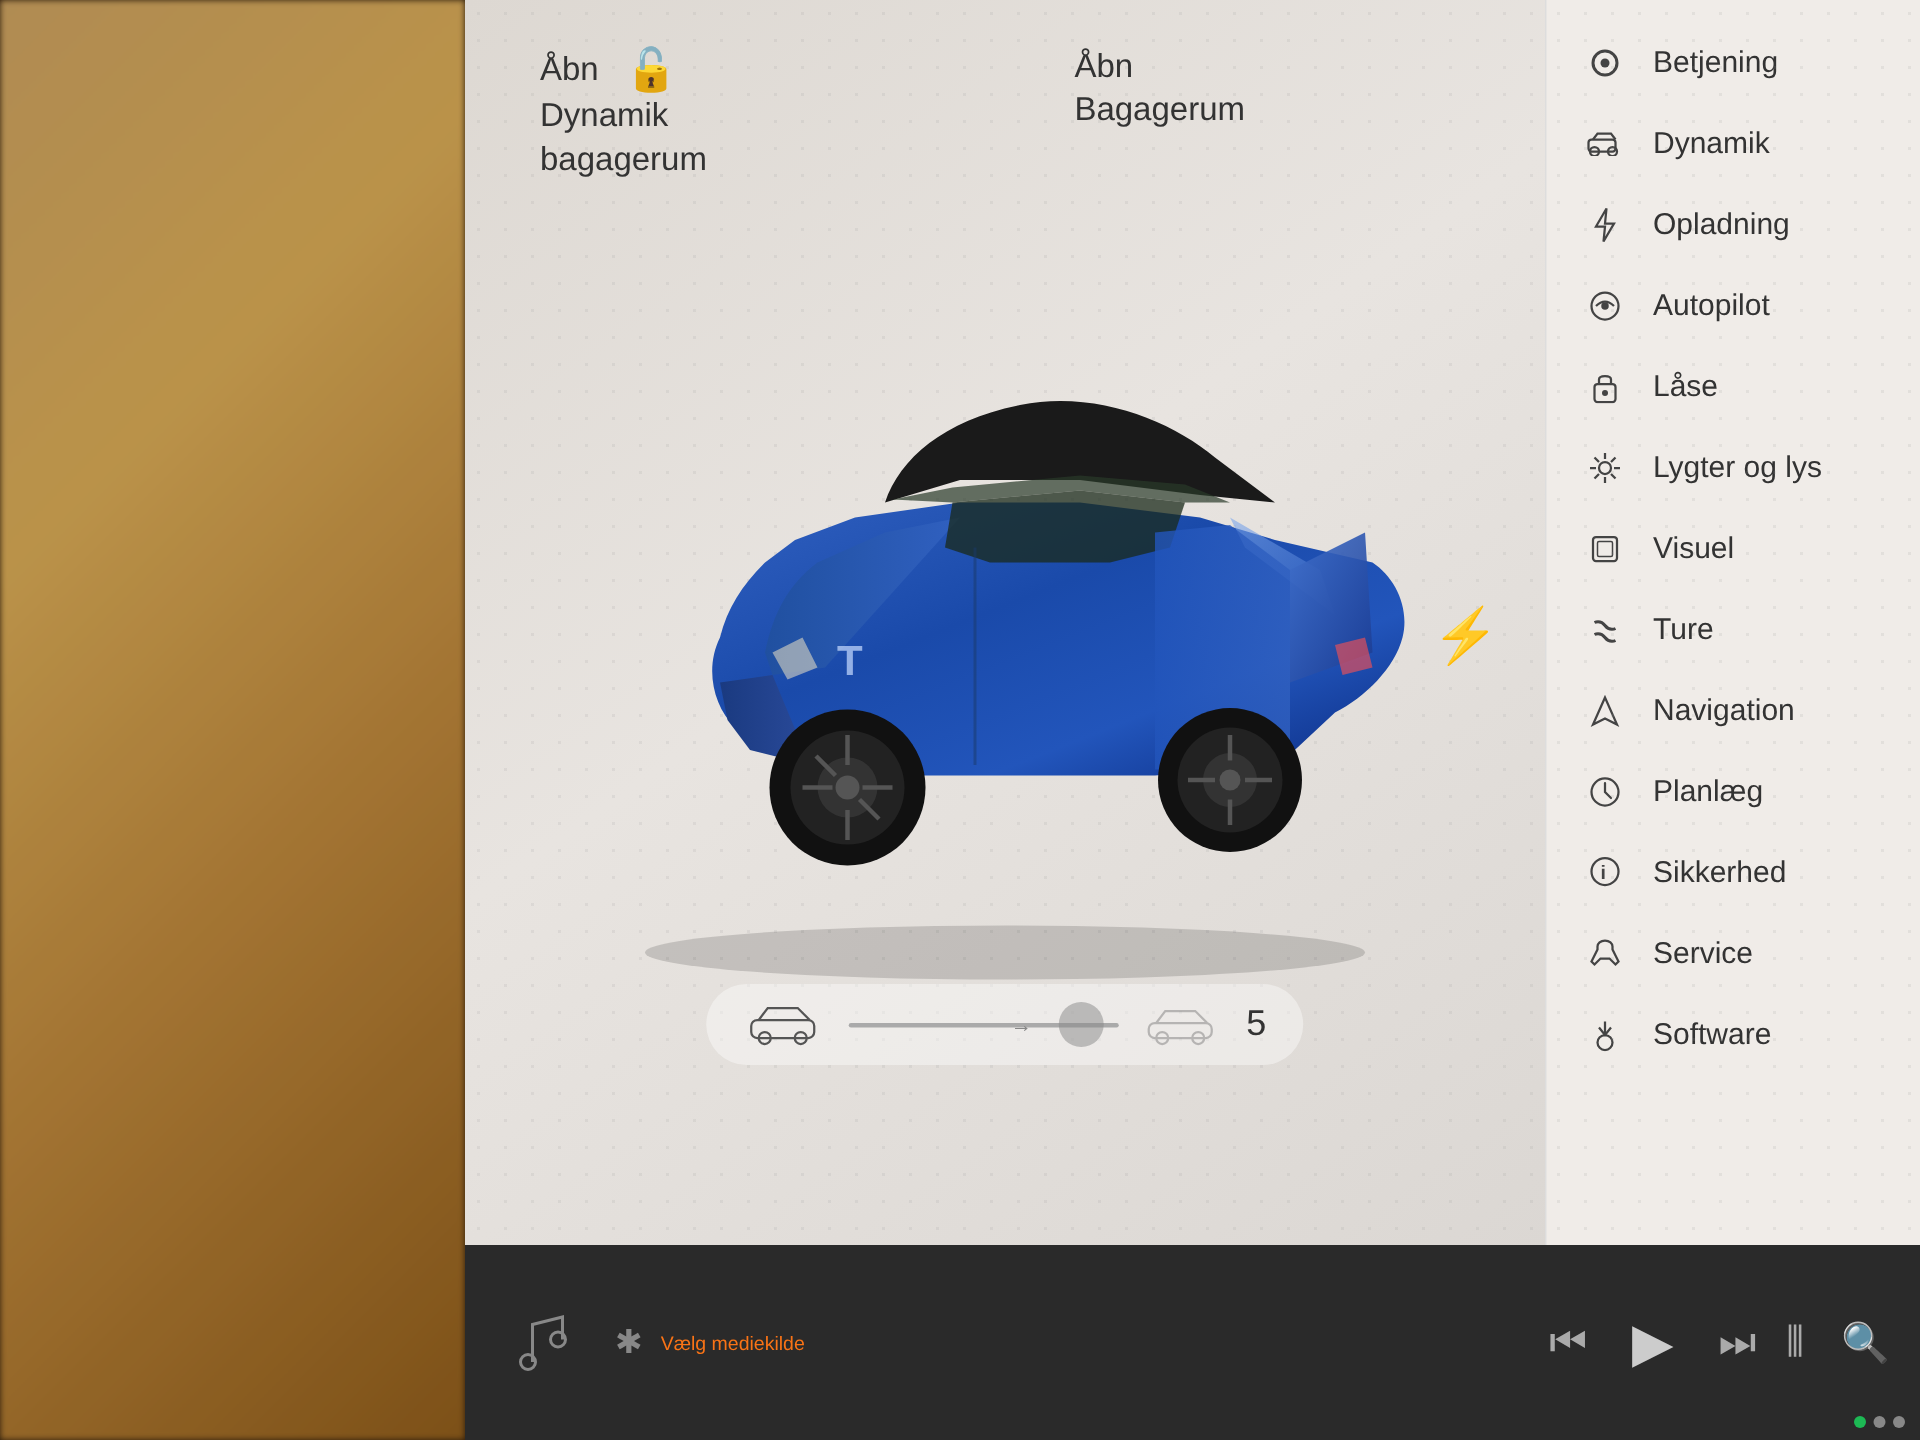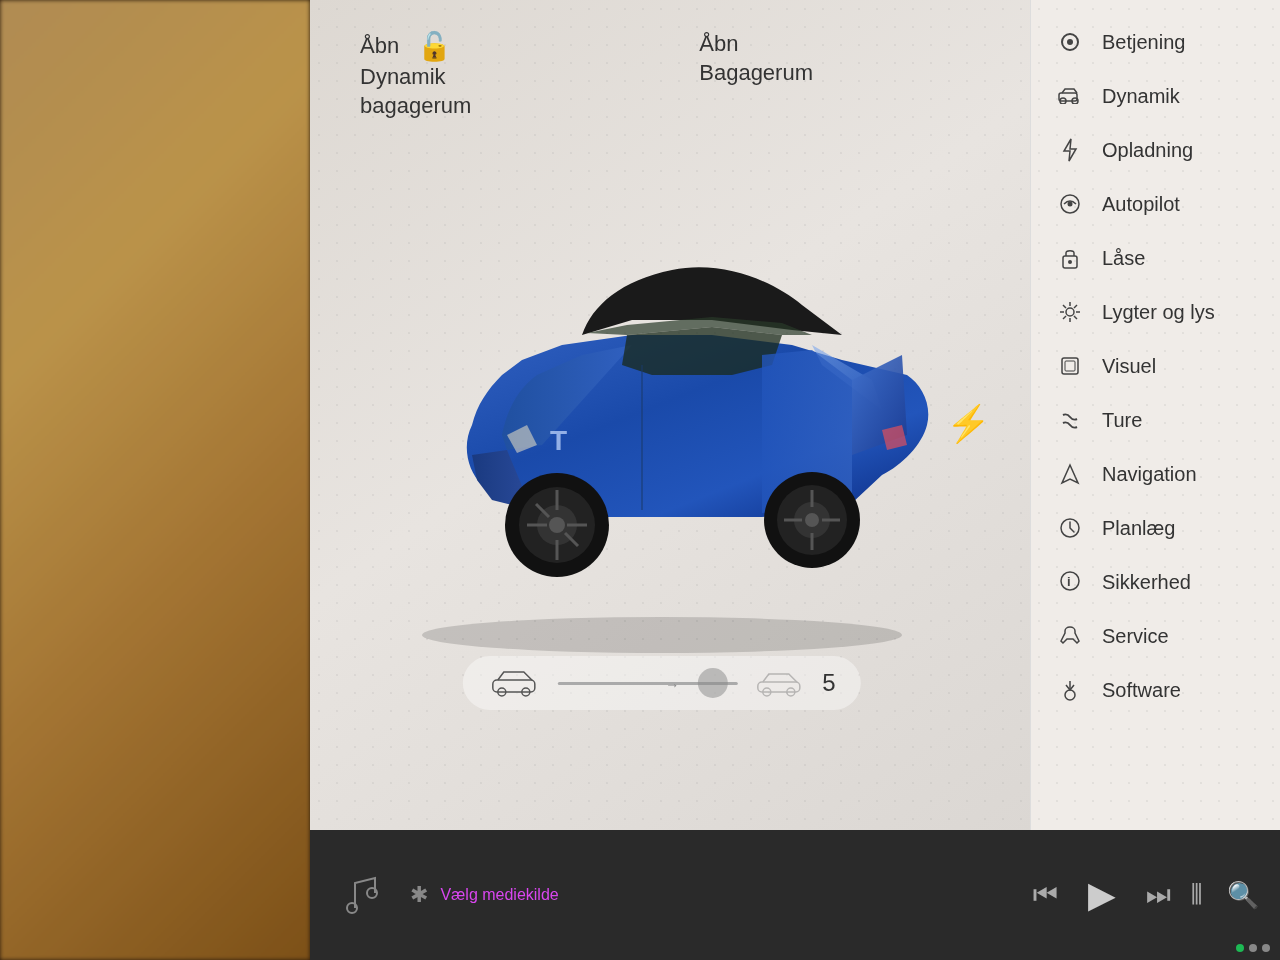--- a/index.html
+++ b/index.html
@@ -31,21 +31,20 @@
       position: relative;
     }
 
     
     .main-content {
       flex: 1;
       display: flex;
       position: relative;
       background: linear-gradient(145deg, #ddd8d2 0%, #e8e4e0 40%, #d8d4d0 100%);
       overflow: hidden;
-      gap: 17px;
     }
 
     
     .car-area {
       flex: 1;
       display: flex;
       flex-direction: column;
       align-items: center;
       justify-content: center;
       position: relative;
@@ -217,22 +216,22 @@
       align-items: center;
       gap: 12px;
     }
 
     .bluetooth-icon {
       color: #888;
       font-size: 22px;
     }
 
     .media-source-text {
-      font-size: 16px;
-      color: #d946ef;
+      font-size: 13px;
+      color: #f97316;
     }
 
     .media-controls {
       display: flex;
       align-items: center;
       gap: 30px;
     }
 
     .media-btn {
       color: #aaa;

